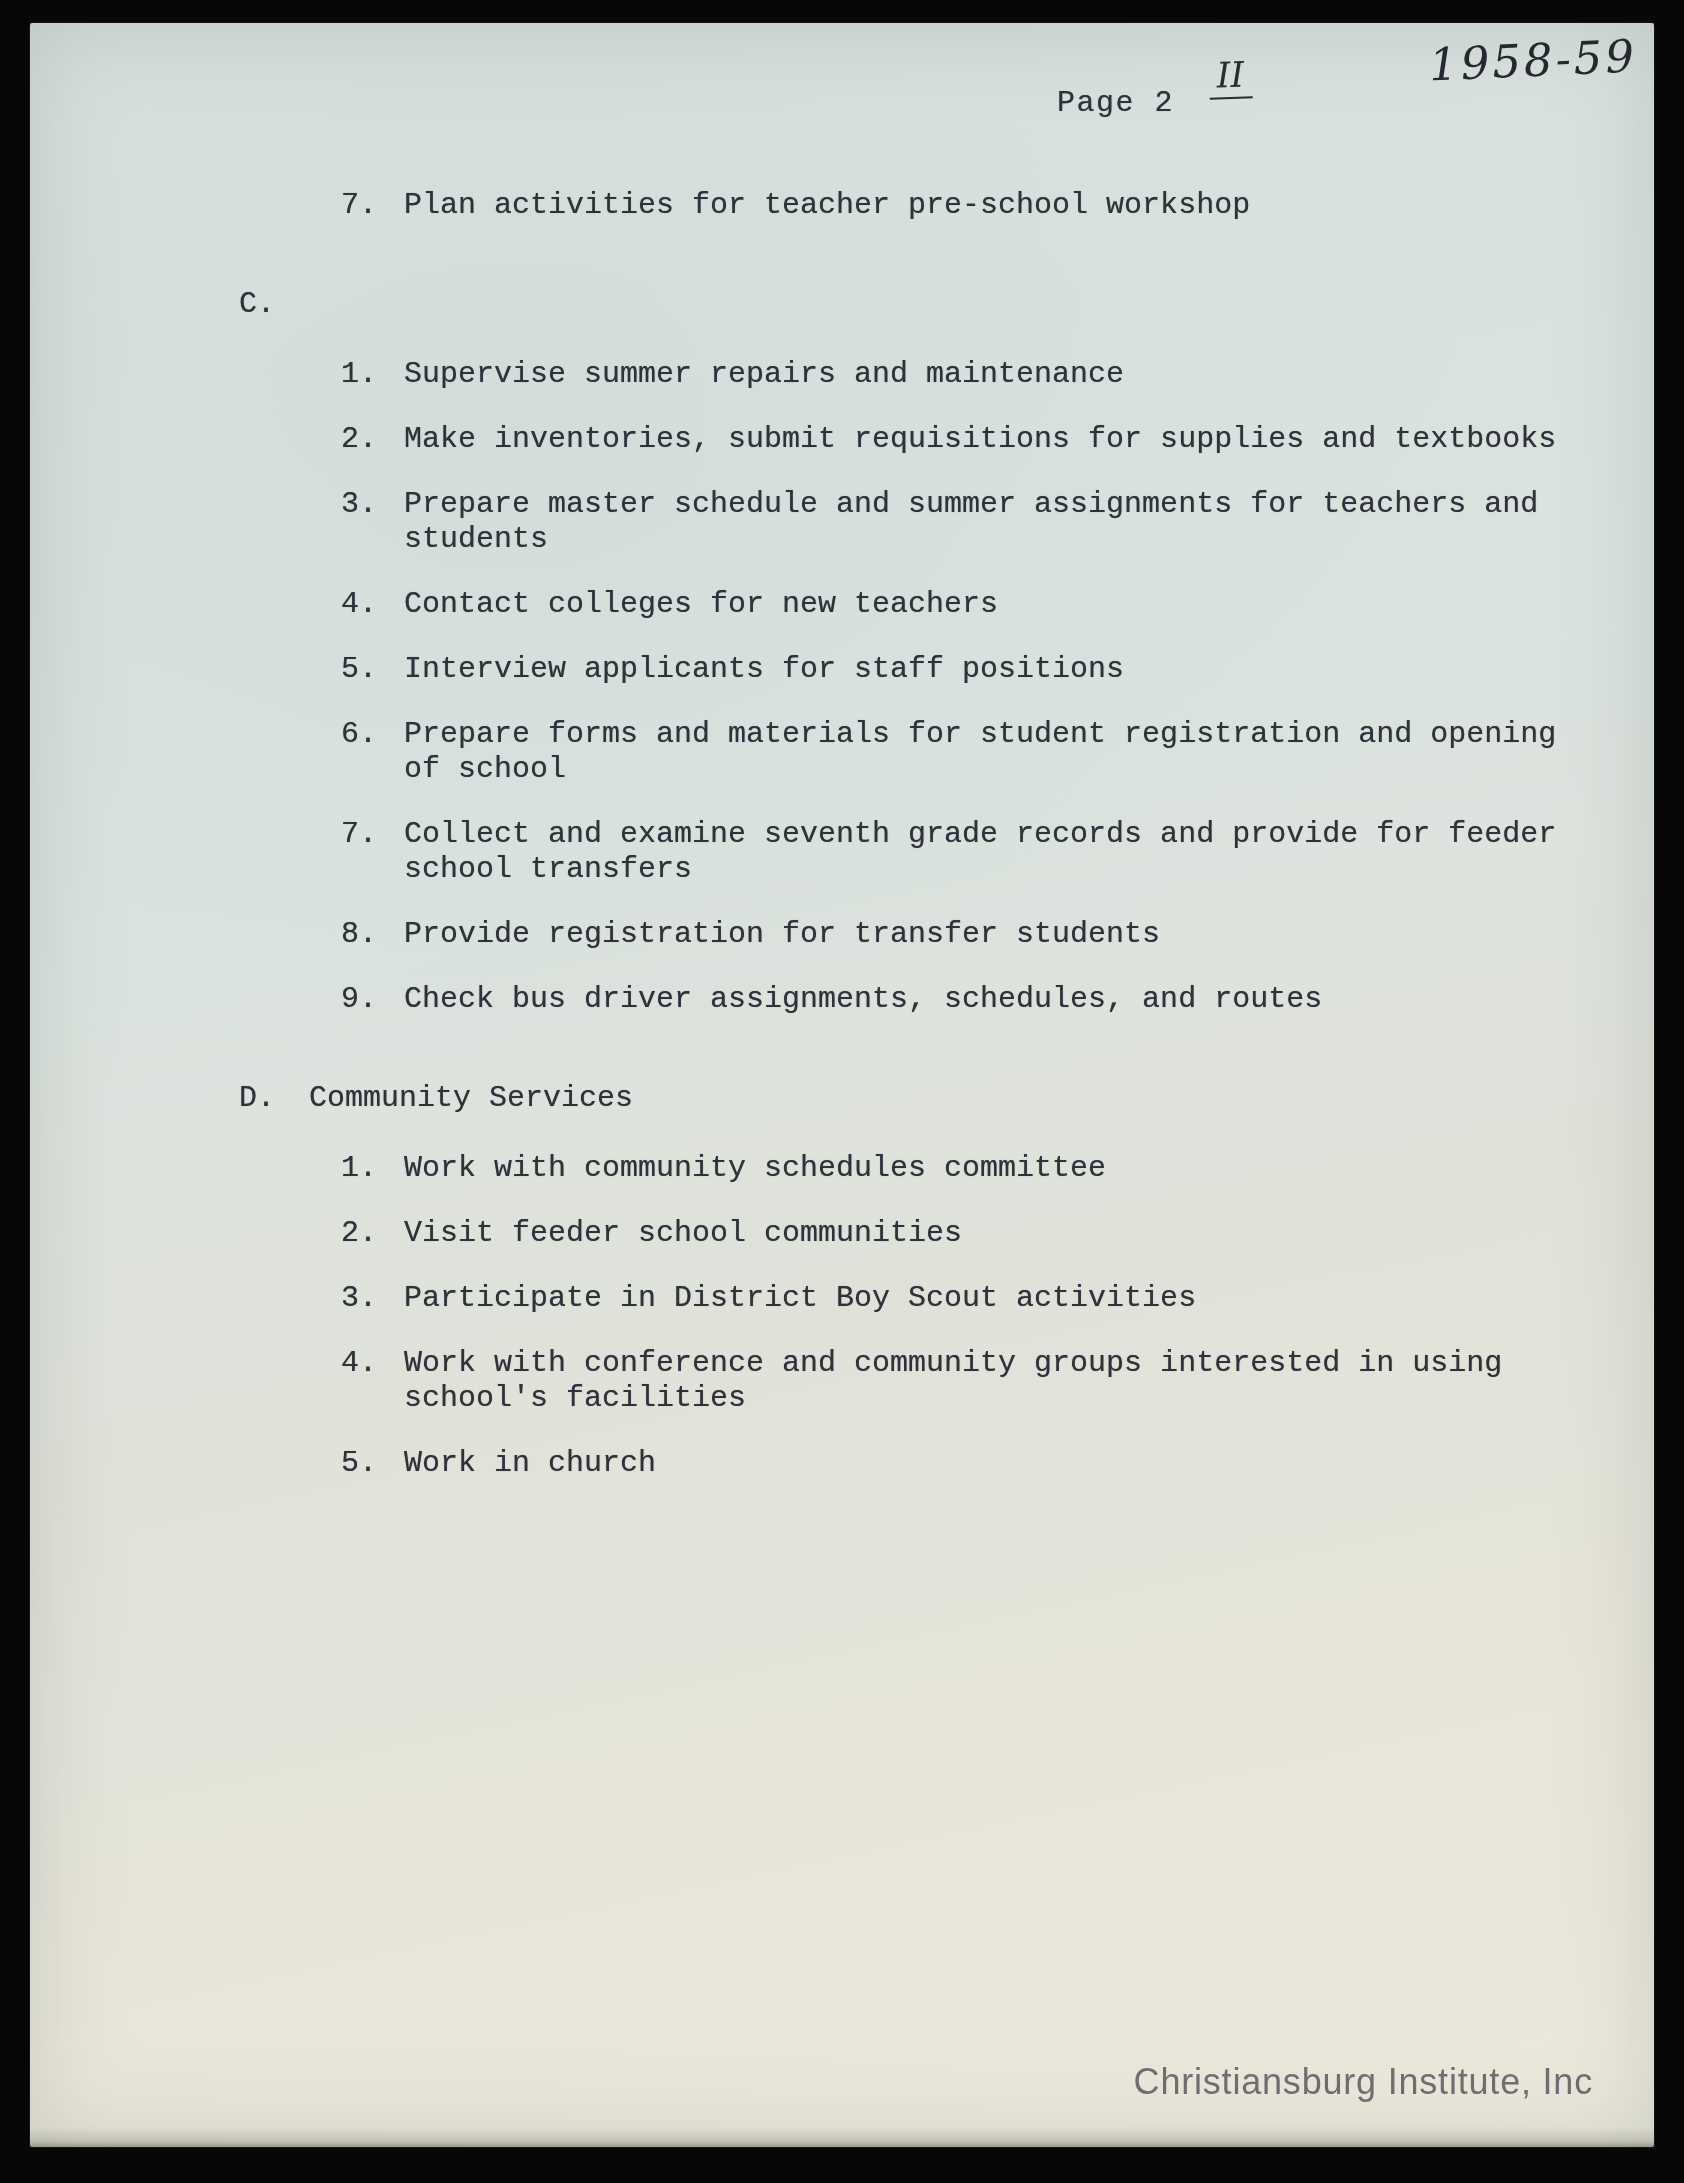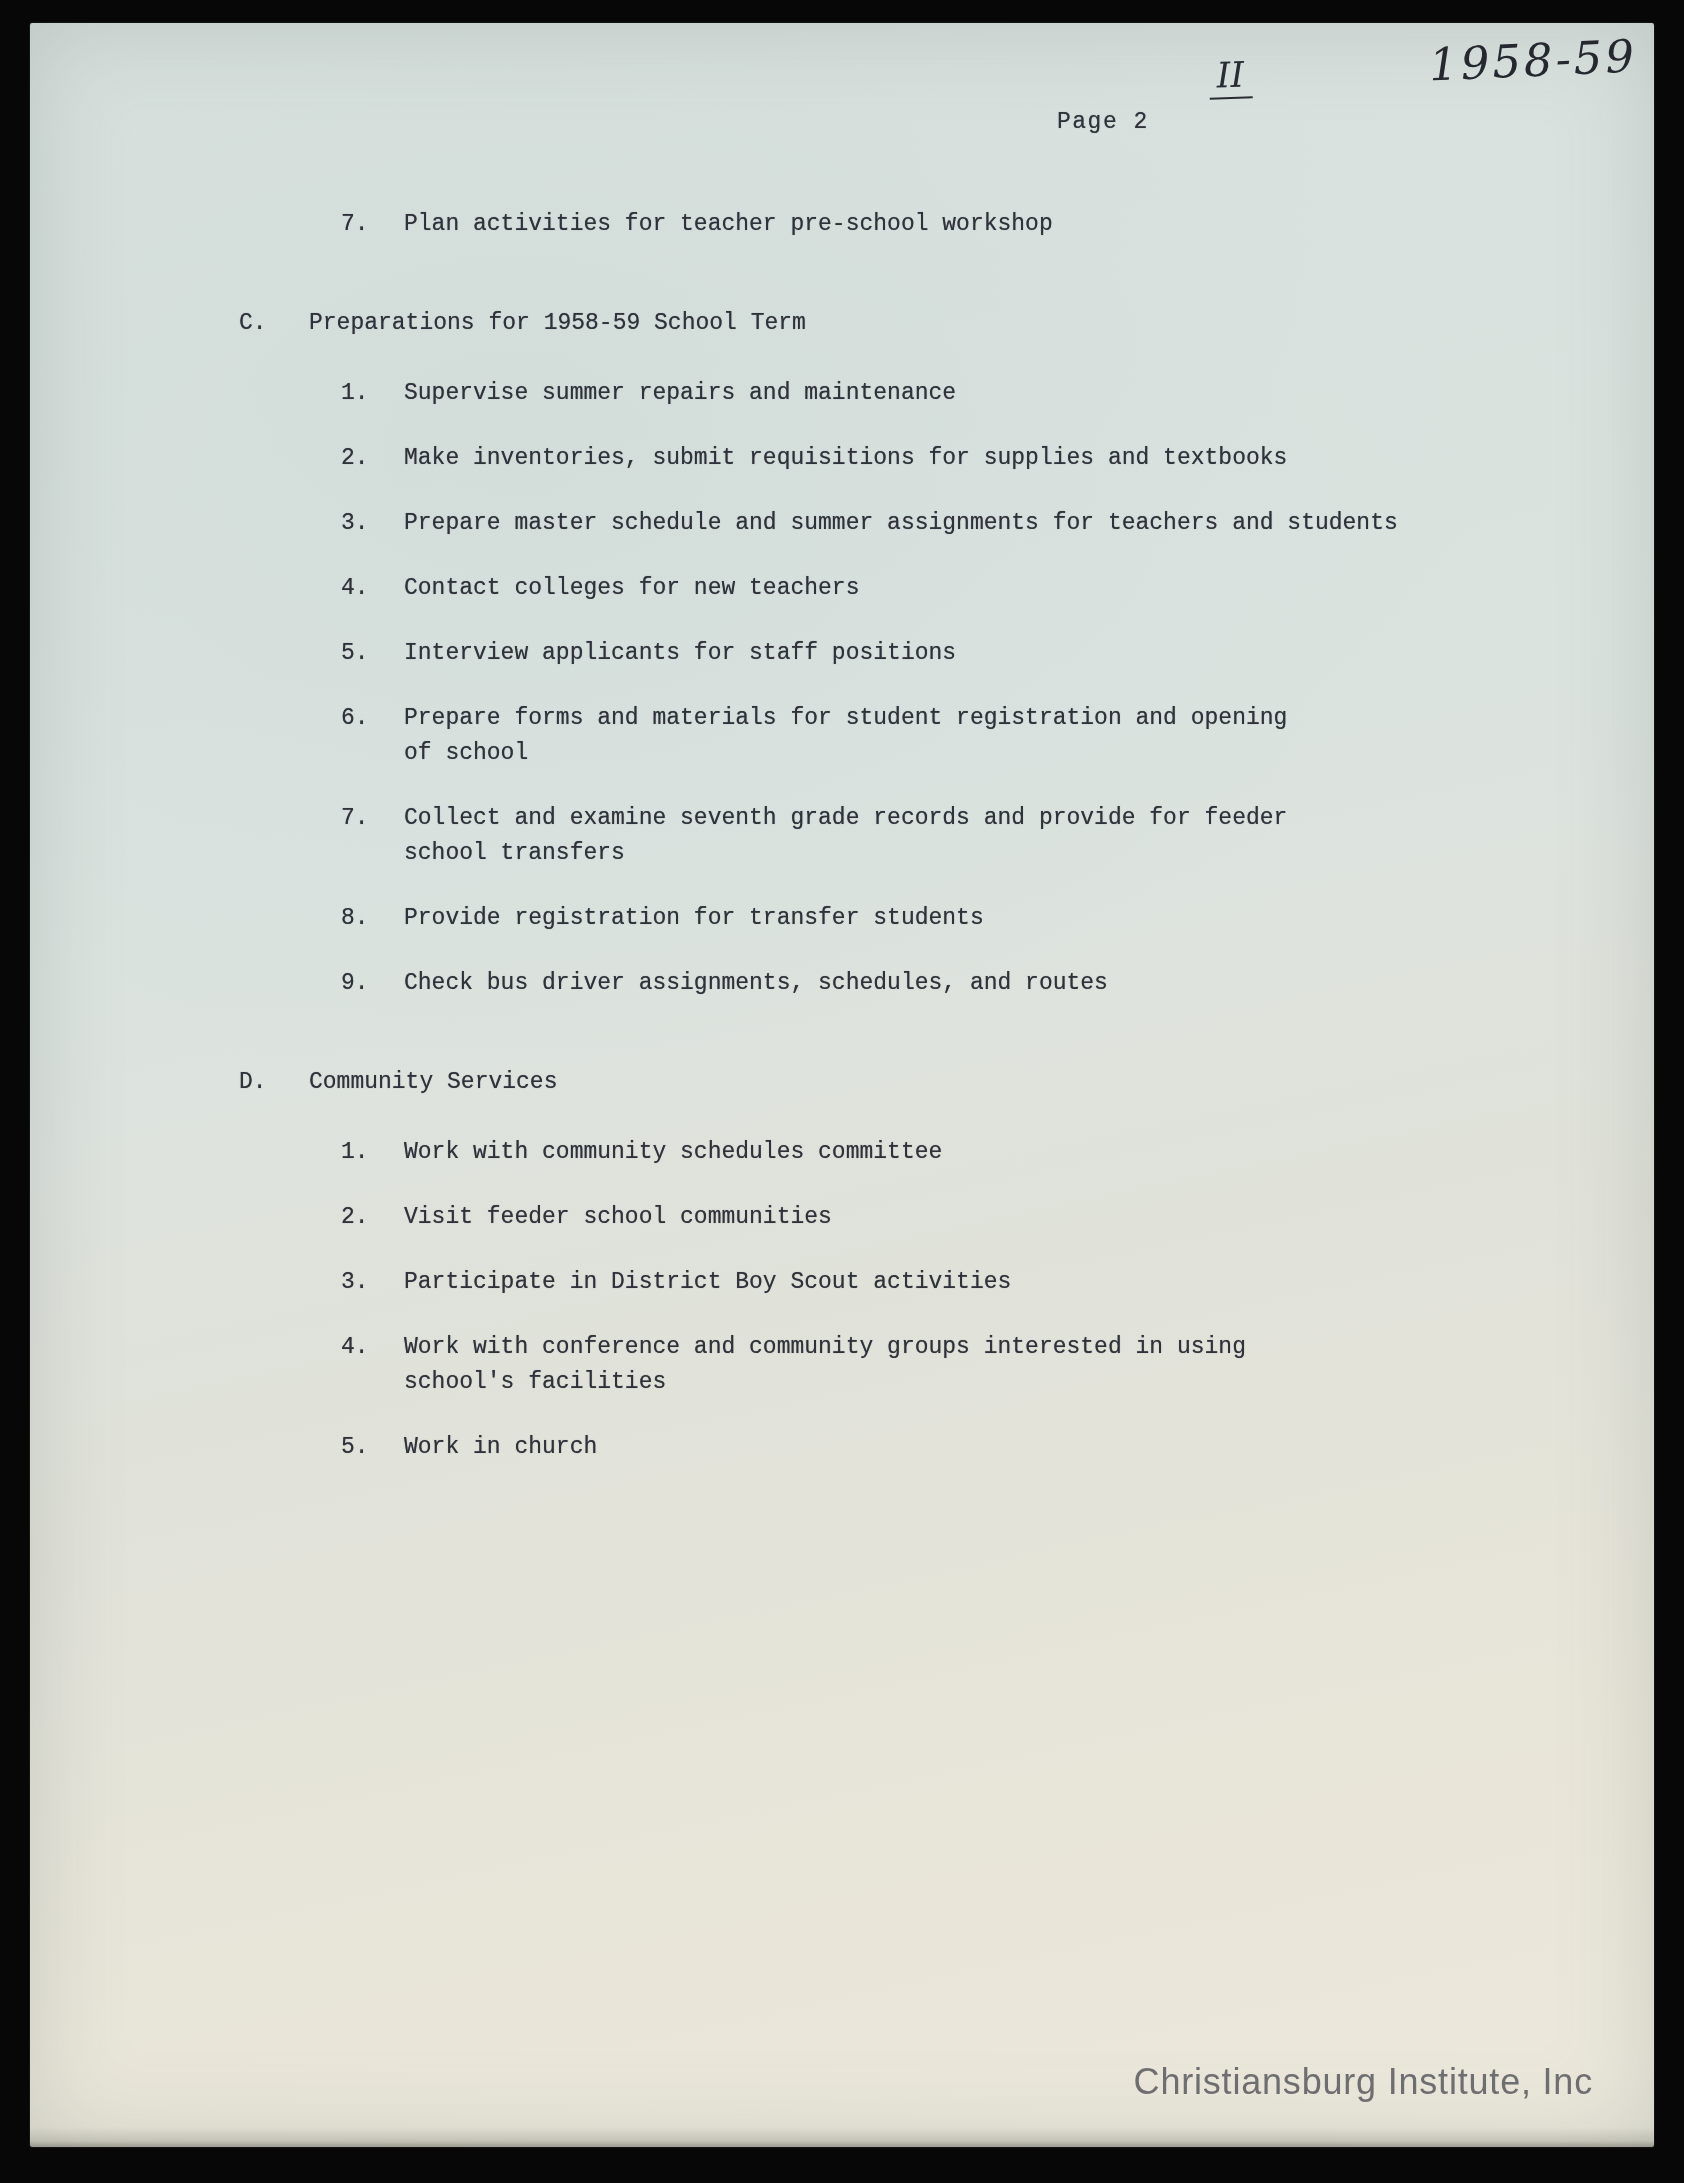--- a/index.html
+++ b/index.html
@@ -25,23 +25,23 @@
   }
   .paper::after {
     content: "";
     position: absolute;
     left: 0; right: 0; bottom: 0; height: 20px;
     background: linear-gradient(180deg, rgba(0,0,0,0) 0%, rgba(90,90,80,0.18) 70%, rgba(40,40,35,0.35) 100%);
     pointer-events: none;
   }
   .content {
     position: relative;
-    padding-top: 82px;
+    padding-top: 63px;
     color: #2f323a;
-    font-size: 23px;
+    font-size: 30px;
     line-height: 35px;
     text-shadow: 0 0 0.8px rgba(45,48,58,0.6);
   }
   .page-header {
     margin-left: 1027px;
     letter-spacing: 1.5px;
   }
   .carryover-item {
     margin-top: 67px;
     margin-left: 311px;
@@ -118,21 +118,20 @@
     <div class="page-header">Page 2</div>
 
     <div class="item carryover-item">
       <span class="num">7.</span>
       <span class="text">Plan activities for teacher pre-school workshop</span>
     </div>
 
     <div class="doc-section">
       <div class="section-header">
         <span class="letter">C.</span>
-        <span class="title">Preparations for 1958-59 School Term</span>
       </div>
       <div class="section-items">
         <div class="item">
           <span class="num">1.</span>
           <span class="text">Supervise summer repairs and maintenance</span>
         </div>
         <div class="item">
           <span class="num">2.</span>
           <span class="text">Make inventories, submit requisitions for supplies and textbooks</span>
         </div>

